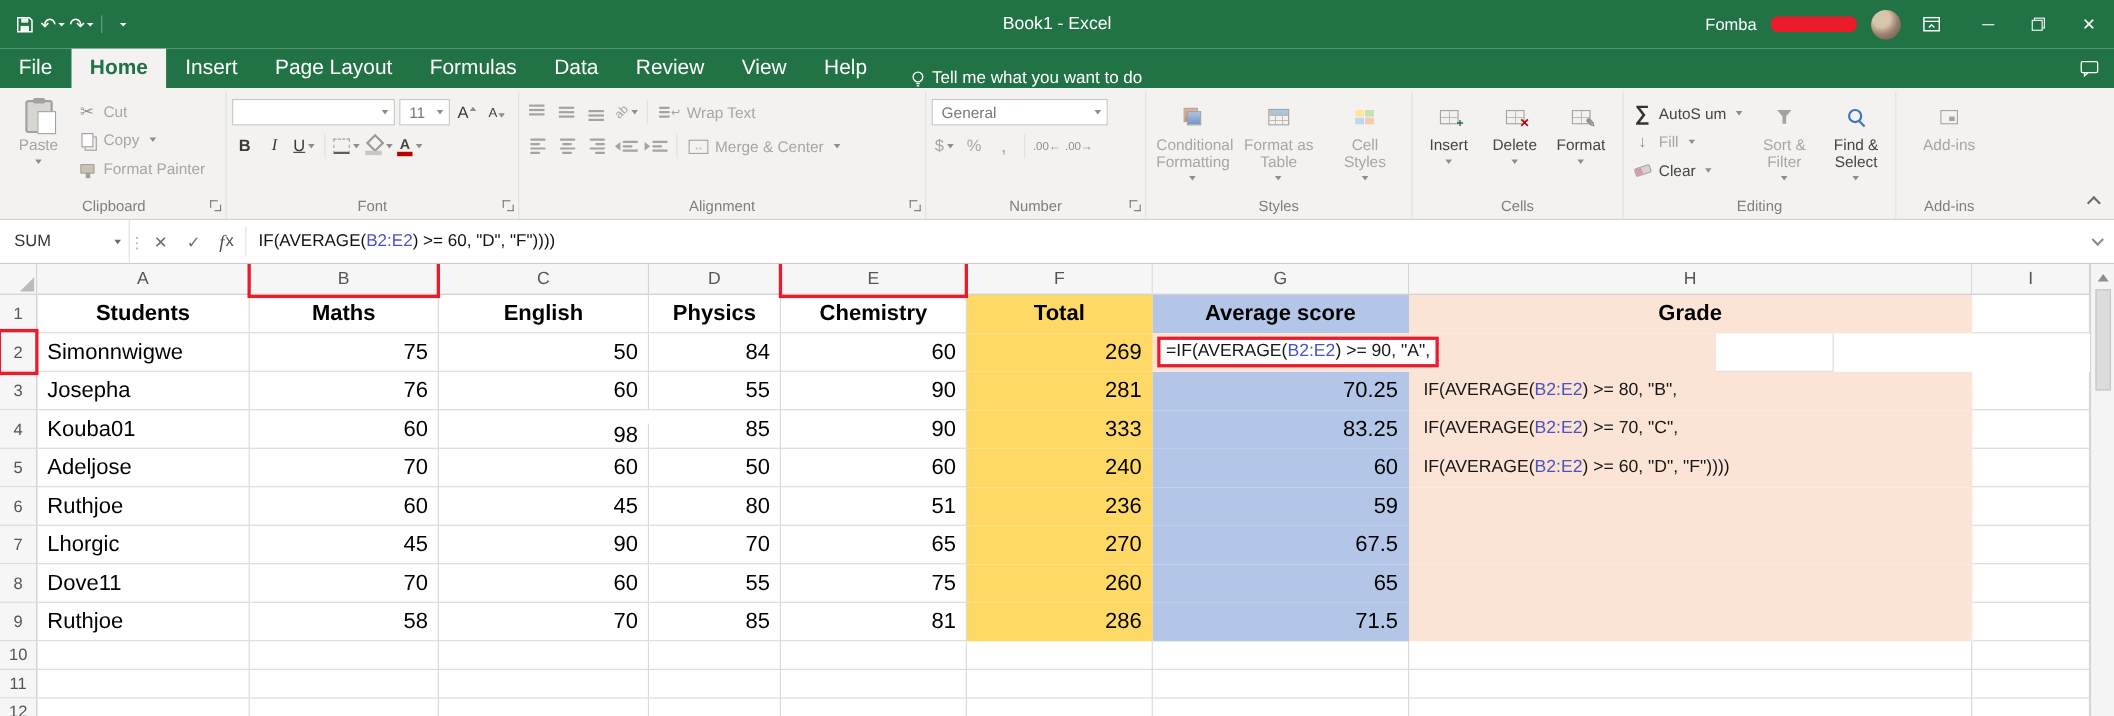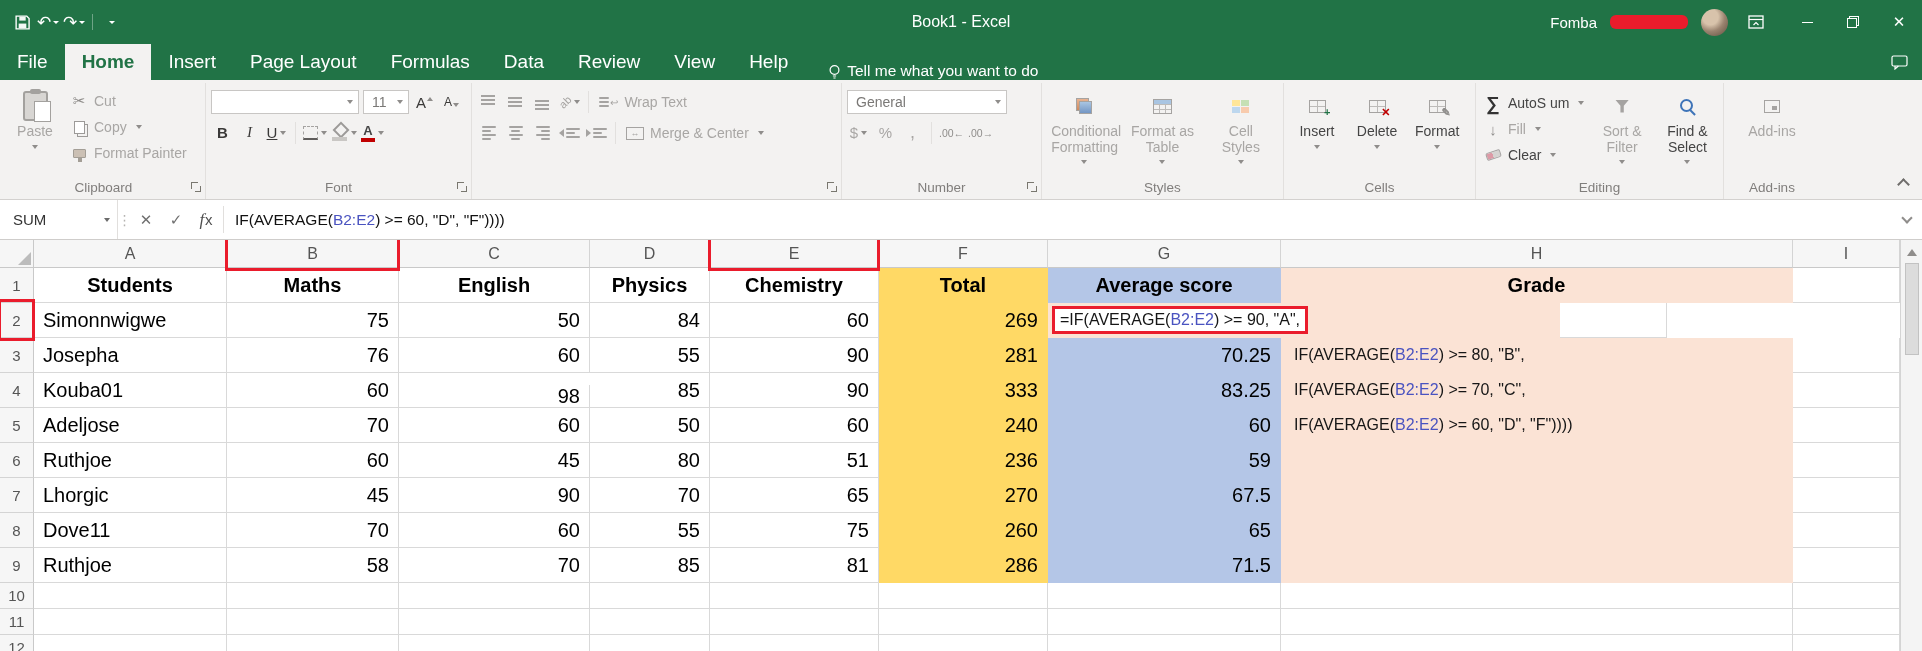--- a/index.html
+++ b/index.html
@@ -400,20 +400,21 @@
               </span>
             </span>
           <span class="vline"></span>
           <span class="smallbtn dis">
               <span class="icon-merge">↔</span>
               <span>Merge &amp; Center</span>
               <i class="caret"></i>
             </span>
         </div>
       </div>
+      <div class="rcaption">Alignment</div>
       <span class="launcher"></span>
     </div>
 
     <div class="rgroup" style="width:200px">
       <div class="rbody col">
         <div class="rrow">
           <span class="combo" style="width:160px">
               <span>General</span>
               <i class="caret"></i>
             </span>

